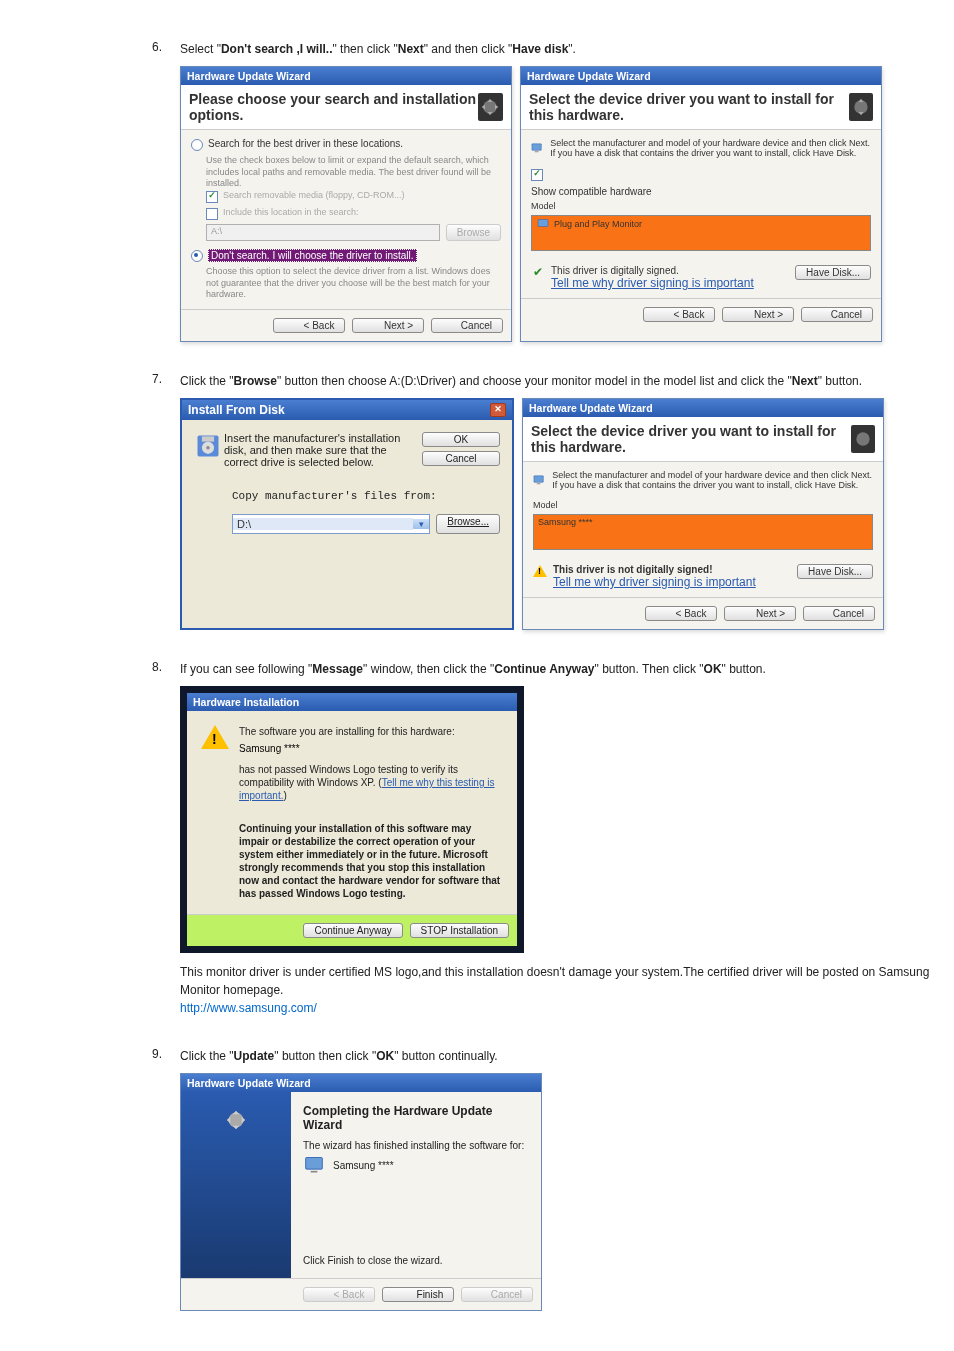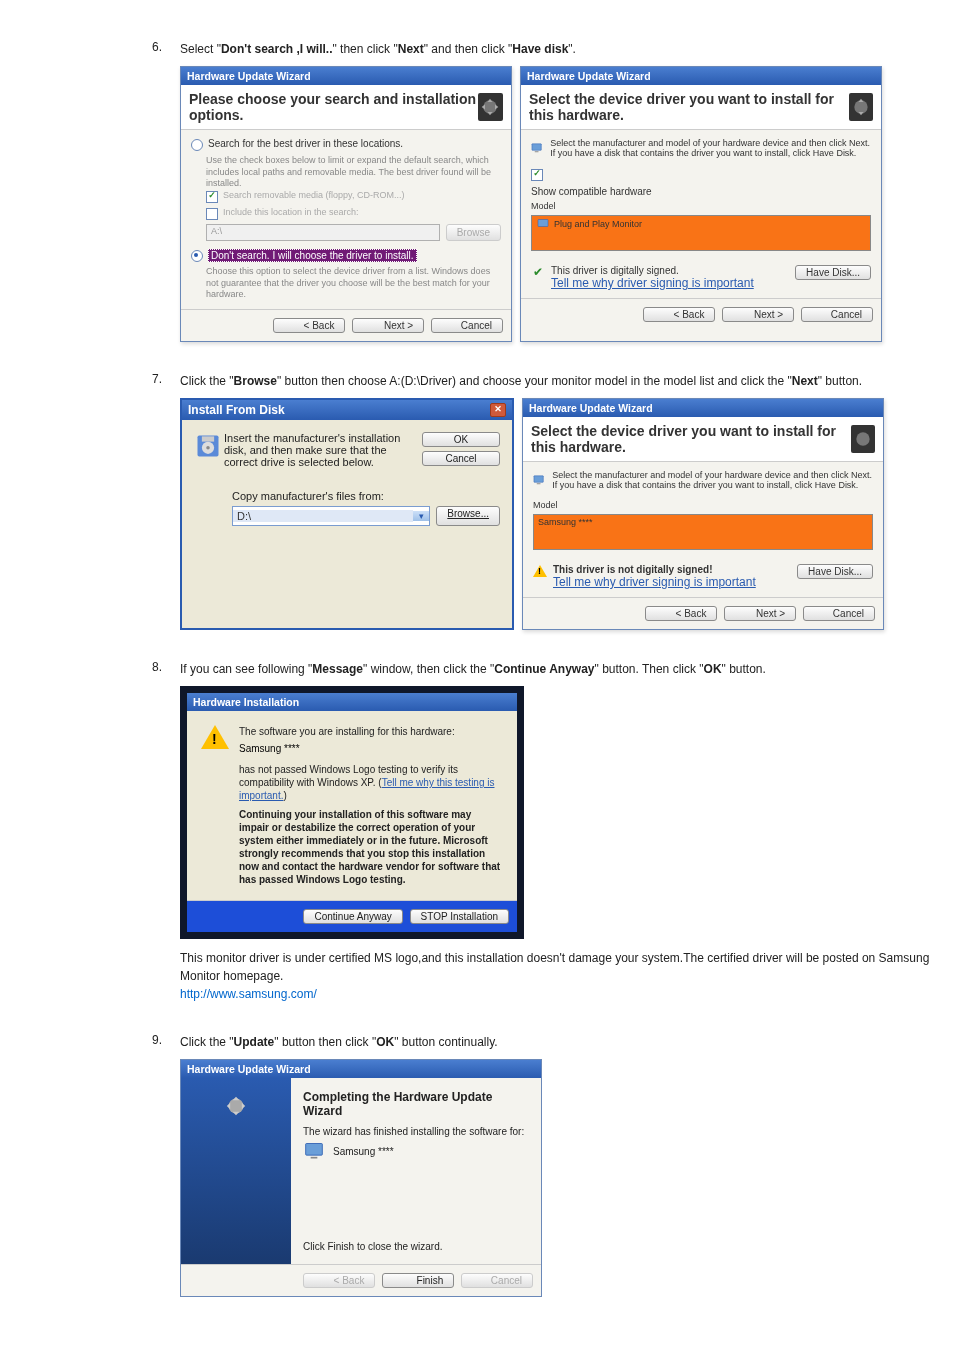--- a/index.html
+++ b/index.html
@@ -199,22 +199,22 @@
     border-left:14px solid transparent;
     border-right:14px solid transparent;
     border-bottom:24px solid #ffc000;
     position:relative;
     flex-shrink:0;
   }
   .hi .warn-big::after { content:"!"; position:absolute; left:-3px; top:6px; font-size:14px; font-weight:bold; color:#000;}
   .hi-text { flex:1; line-height:1.3;}
   .hi-text .prod { color:#000; margin:4px 0 8px 0; display:block;}
   .hi-text .linklike { color:#2a5bb0; text-decoration:underline;}
-  .hi-text .boldblock { font-weight:bold; display:block; margin-top:6px;}
-  .hi .btn-row { background:#1d4ed8; }
+  .hi-text .boldblock { font-weight:bold; display:block; margin-top:20px;}
+  .hi .btn-row { background:#bef264; }
   
   .cw {
     width: 360px;
     border: 1px solid #6a88b8;
     background:#f4f3ee;
     font-family: Tahoma, sans-serif;
     font-size:10px;
   }
   .cw-body { display:flex; }
   .cw-left {
@@ -358,21 +358,21 @@
               <circle cx="16" cy="18" r="2" fill="#888"></circle>
             <rect x="9" y="5" width="14" height="6" fill="#ccc"></rect>
           </svg>
           <div class="ifd-right">Insert the manufacturer's installation disk, and then make sure that the correct drive is selected below.</div>
           <div class="ifd-btns">
             <span class="btn">OK</span>
             <span class="btn">Cancel</span>
           </div>
         </div>
         <div class="ifd-lower">
-          <div style="margin-bottom:4px;">Copy manufacturer's files from:</div>
+          <div style="margin-bottom:12px;font-family:Liberation Mono, monospace;">Copy manufacturer's files from:</div>
           <div style="display:flex;gap:6px;">
             <div class="combo" style="flex:1;">
               <span class="cval">D:\</span>
               <span class="carrow">▾</span>
             </div>
             <span class="btn" style="text-decoration:underline;">Browse...</span>
           </div>
         </div>
       </div>
 

